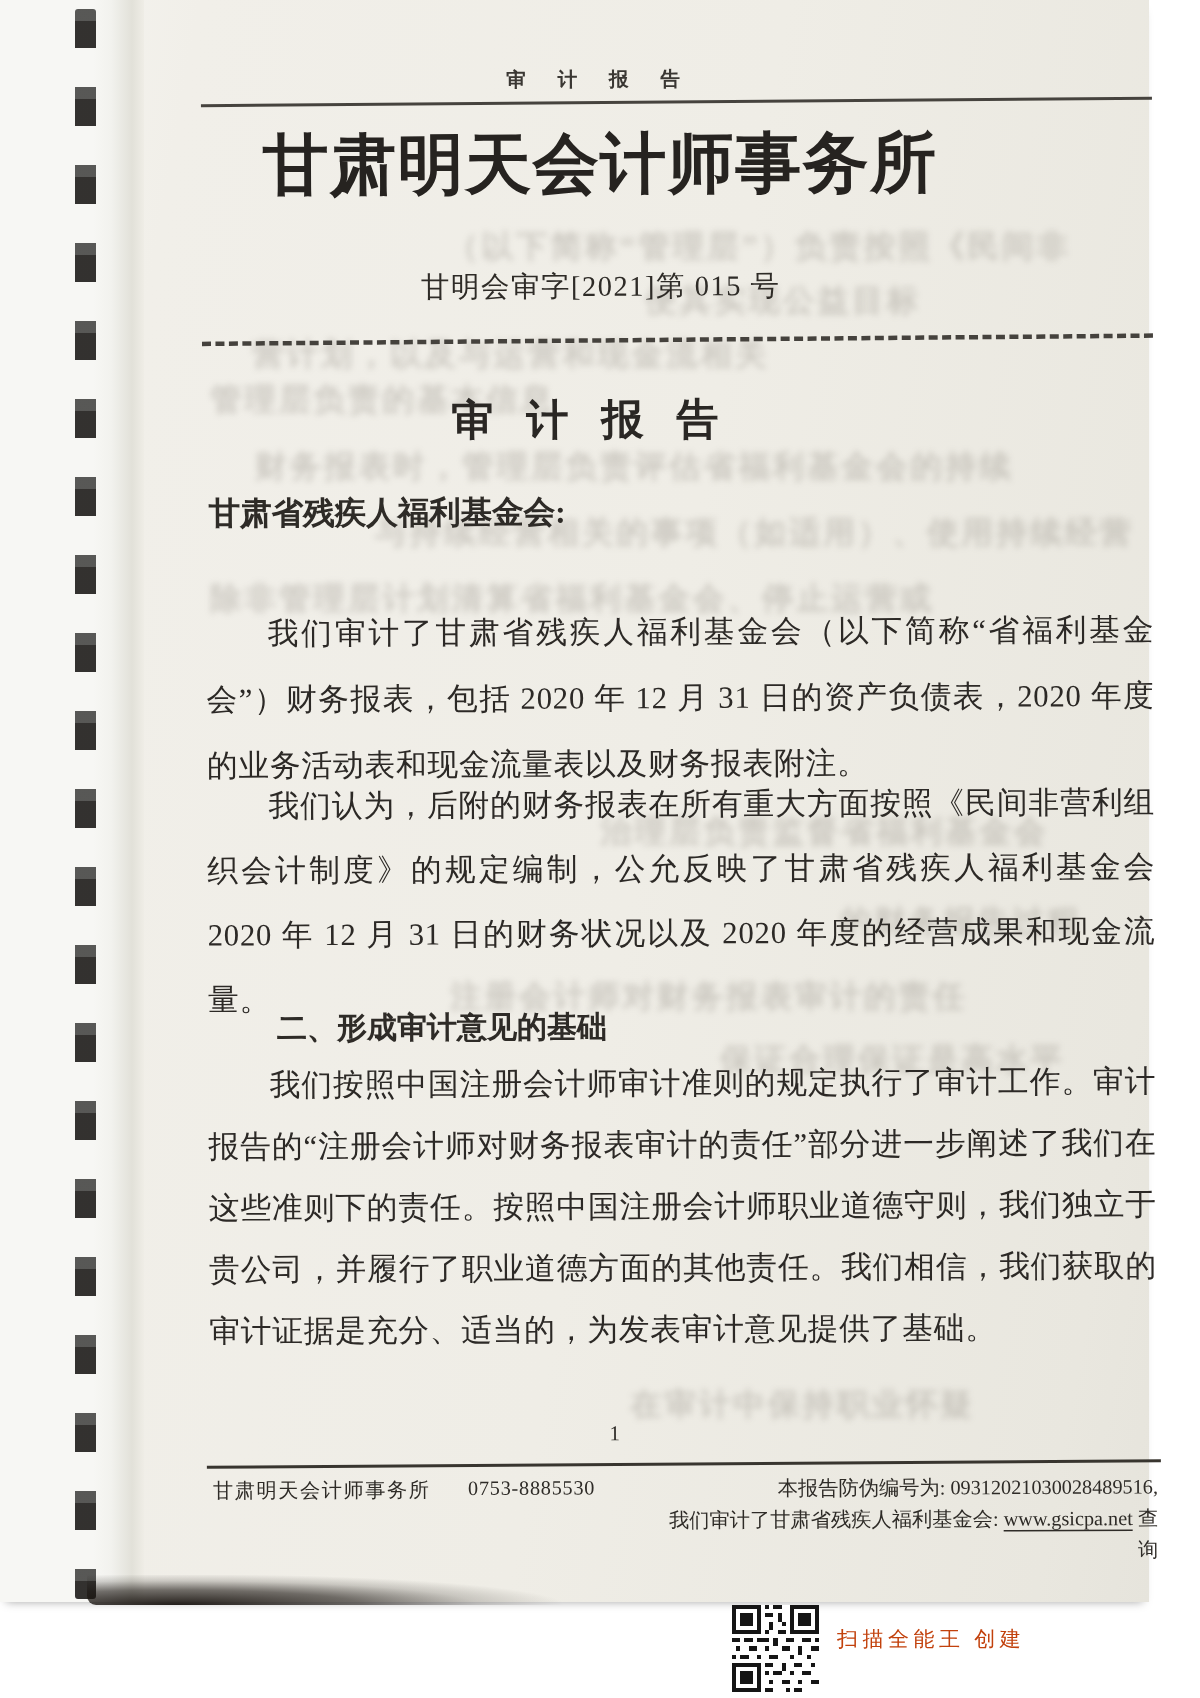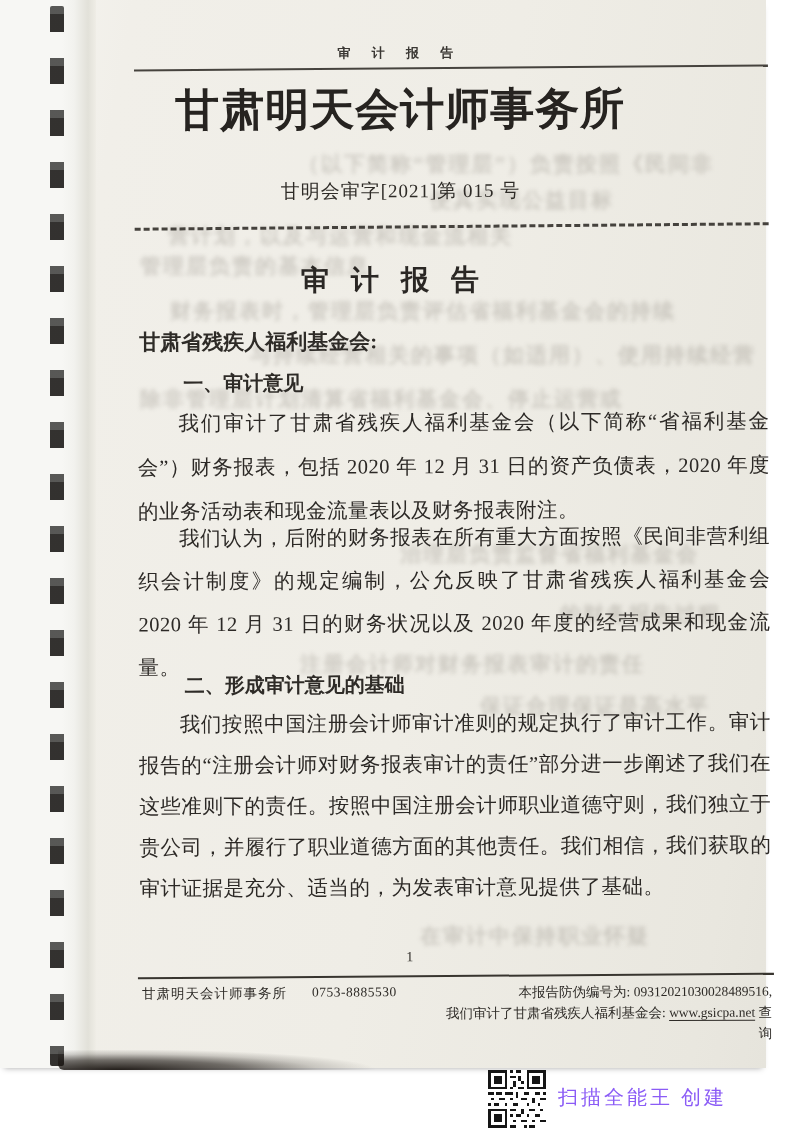--- a/index.html
+++ b/index.html
@@ -52,21 +52,21 @@
   .ftr-rule { top:975px; left:-2px; width:636px; border-top:2px solid #38352f; transform:rotate(-0.15deg); }
   .ftr-row  { top:982px; left:0; width:632px; height:60px; font-size:13.5px; color:#2e2b27; }
   .ftr-firm { position:absolute; left:2px; top:2px; letter-spacing:1px; }
   .ftr-phone{ position:absolute; left:172px; top:2px; letter-spacing:.5px; }
   .ftr-right{ position:absolute; right:0; top:0; width:336px; text-align:right; line-height:21px; }
   .u { border-bottom:1px solid #2e2b27;margin-top:33px; }
 
   
   .scanmark { position:absolute; left:488px; top:1070px; width:280px; height:62px; z-index:3; }
   .qr { position:absolute; left:0; top:0; width:58px; height:58px; }
-  .scan-label { position:absolute; left:70px; top:14px; font-size:20px; color:#8b5cf6;
+  .scan-label { position:absolute; left:70px; top:14px; font-size:14px; color:#c2410c;
                 letter-spacing:3px; font-family:"Liberation Serif","DejaVu Serif",serif; }
 </style>
 </head>
 <body>
 
 <div class="stage">
 
   <div class="paper">
     <div class="spine"></div>
     <div class="holes"></div>
@@ -91,21 +91,20 @@
       <div class="abs center-shift hdr-small">审 计 报 告</div>
       <div class="abs hdr-rule"></div>
 
       <div class="abs center-shift firm-title">甘肃明天会计师事务所</div>
       <div class="abs center-shift doc-num">甘明会审字[2021]第 015 号</div>
       <div class="abs dashed-rule"></div>
 
       <div class="abs center-shift rpt-title">审计报告</div>
       <div class="abs addressee">甘肃省残疾人福利基金会:</div>
 
-      <div class="abs sec-head s1">一、审计意见</div>
       <p class="abs para p1">我们审计了甘肃省残疾人福利基金会（以下简称“省福利基金会”）财务报表，包括 2020 年 12 月 31 日的资产负债表，2020 年度的业务活动表和现金流量表以及财务报表附注。</p>
       <p class="abs para p2">我们认为，后附的财务报表在所有重大方面按照《民间非营利组织会计制度》的规定编制，公允反映了甘肃省残疾人福利基金会 2020 年 12 月 31 日的财务状况以及 2020 年度的经营成果和现金流量。</p>
 
       <div class="abs sec-head s2">二、形成审计意见的基础</div>
       <p class="abs para p3">我们按照中国注册会计师审计准则的规定执行了审计工作。审计报告的“注册会计师对财务报表审计的责任”部分进一步阐述了我们在这些准则下的责任。按照中国注册会计师职业道德守则，我们独立于贵公司，并履行了职业道德方面的其他责任。我们相信，我们获取的审计证据是充分、适当的，为发表审计意见提供了基础。</p>
 
       <div class="abs pageno">1</div>
       <div class="abs ftr-rule"></div>
       <div class="abs ftr-row">
         <span class="ftr-firm">甘肃明天会计师事务所</span>

